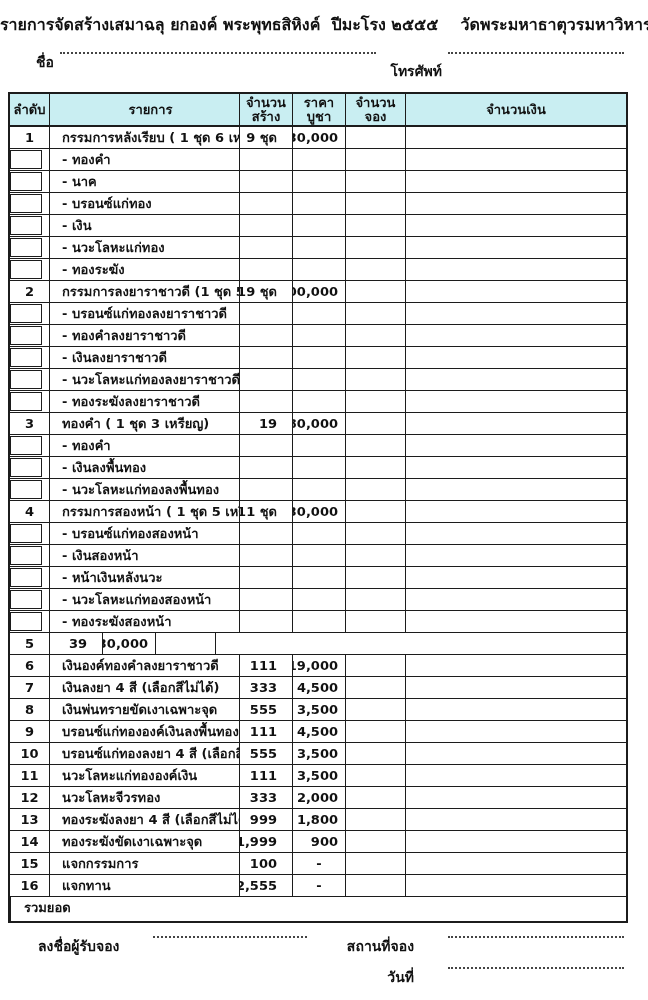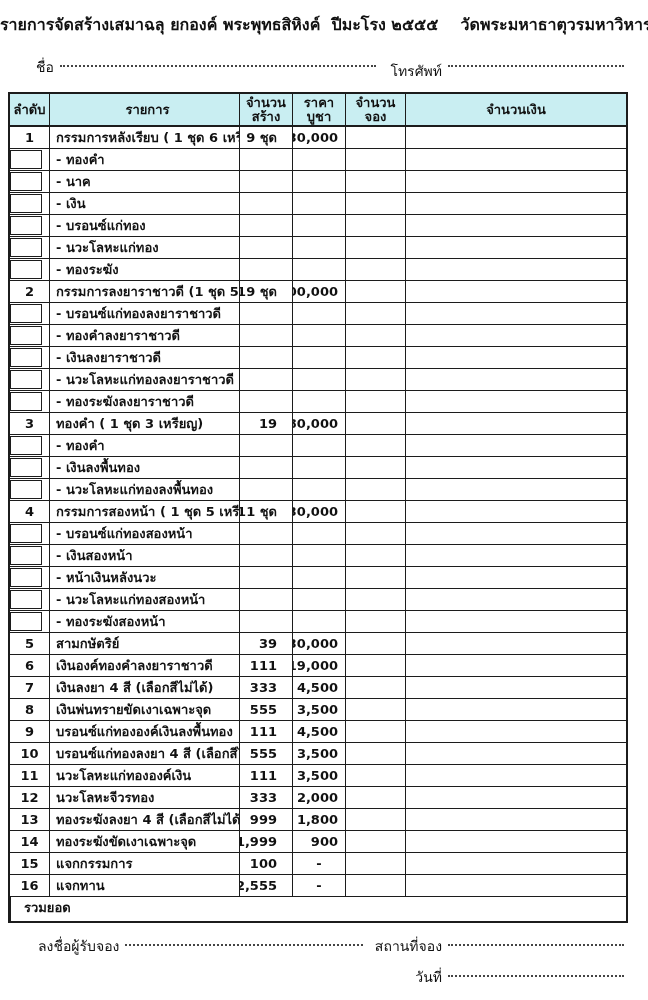--- a/index.html
+++ b/index.html
@@ -6,49 +6,49 @@
   html,body{margin:0;padding:0;}
   body{
     width:648px;height:1000px;background:#ffffff;color:#111;
     font-family:"DejaVu Sans","Liberation Sans",sans-serif;
     position:relative;overflow:hidden;
   }
   .title{
     margin-top:12px;text-align:center;font-weight:700;font-size:16px;
     white-space:pre;letter-spacing:0;
   }
-  .fline{display:flex;align-items:center;font-weight:400;font-size:14px;}
+  .fline{display:flex;align-items:flex-start;font-weight:700;font-size:14px;}
   .nameline{margin:14px 22px 0 36px;}
   .dots{flex:1;border-bottom:2px dotted #444;margin:0 2px 3px 6px;height:1px;}
   .dots.fixed{flex:0 0 176px;}
   .spacer{flex:1;}
   .lbl{white-space:nowrap;}
 
   .otable{
     margin:10px 20px 0 8px;border:2px solid var(--bd);
     font-size:13px;font-weight:700;
   }
   .thead{display:flex;height:31px;background:var(--header-bg);border-bottom:1.5px solid var(--bd);}
   .thead .c{justify-content:center;text-align:center;white-space:pre-line;line-height:14px;}
   .trow{display:flex;height:21px;border-top:1px solid var(--bd);}
   .trow.total{height:24px;flex-direction:column;}
   .c{box-sizing:border-box;border-left:1px solid var(--bd);display:flex;align-items:center;overflow:hidden;white-space:nowrap;}
   .c:first-child{border-left:none;}
   .c1{width:39px;justify-content:center;position:relative;}
-  .c2{width:190px;padding-left:6px;}
+  .c2{width:190px;padding-left:12px;}
   .c3{width:53px;justify-content:flex-end;padding-right:15px;}
   .c4{width:53px;justify-content:flex-end;padding-right:7px;}
   .c4.dash{justify-content:center;padding-right:0;}
   .c5{width:60px;}
   .c6{flex:1;}
   .cmerge{width:296px;padding-left:13px;}
   .subbox{position:absolute;left:0;top:1px;bottom:1px;width:30px;border:1px solid var(--bd);background:#fff;}
 
   .signblock{margin:12px 22px 0 38px;font-size:14px;}
-  .signblock .fline{margin-top:9px;}
+  .signblock .fline{margin-top:9px;gap:28px;}
   .centerblock{width:600px;margin:14px 0 0 0;text-align:center;font-weight:700;font-size:14px;}
   .centerblock div{margin-top:8px;}
 </style>
 </head>
 <body>
 
 <div class="title">รายการจัดสร้างเสมาฉลุ ยกองค์ พระพุทธสิหิงค์  ปีมะโรง ๒๕๕๕    วัดพระมหาธาตุวรมหาวิหาร</div>
 
 <div class="fline nameline">
   <span class="lbl">ชื่อ</span>
@@ -94,31 +94,31 @@
         <div class="c c2">-  นาค</div>
         <div class="c c3"></div>
         <div class="c c4"></div>
         <div class="c c5"></div>
         <div class="c c6"></div>
       </div>
       <div class="trow">
         <div class="c c1">
           <i class="subbox"></i>
         </div>
+        <div class="c c2">- บรอนซ์แก่ทอง</div>
+        <div class="c c3"></div>
+        <div class="c c4"></div>
+        <div class="c c5"></div>
+        <div class="c c6"></div>
+      </div>
+      <div class="trow">
+        <div class="c c1">
+          <i class="subbox"></i>
+        </div>
         <div class="c c2">- เงิน</div>
-        <div class="c c3"></div>
-        <div class="c c4"></div>
-        <div class="c c5"></div>
-        <div class="c c6"></div>
-      </div>
-      <div class="trow">
-        <div class="c c1">
-          <i class="subbox"></i>
-        </div>
-        <div class="c c2">- บรอนซ์แก่ทอง</div>
         <div class="c c3"></div>
         <div class="c c4"></div>
         <div class="c c5"></div>
         <div class="c c6"></div>
       </div>
       <div class="trow">
         <div class="c c1">
           <i class="subbox"></i>
         </div>
         <div class="c c2">- นวะโลหะแก่ทอง</div>
@@ -286,21 +286,20 @@
           <i class="subbox"></i>
         </div>
         <div class="c c2">- ทองระฆังสองหน้า</div>
         <div class="c c3"></div>
         <div class="c c4"></div>
         <div class="c c5"></div>
         <div class="c c6"></div>
       </div>
       <div class="trow">
         <div class="c c1">5</div>
-        <div class="c c2">สามกษัตริย์</div>
         <div class="c c3">39</div>
         <div class="c c4">30,000</div>
         <div class="c c5"></div>
         <div class="c c6"></div>
       </div>
       <div class="trow">
         <div class="c c1">6</div>
         <div class="c c2">เงินองค์ทองคำลงยาราชาวดี</div>
         <div class="c c3">111</div>
         <div class="c c4">19,000</div>

